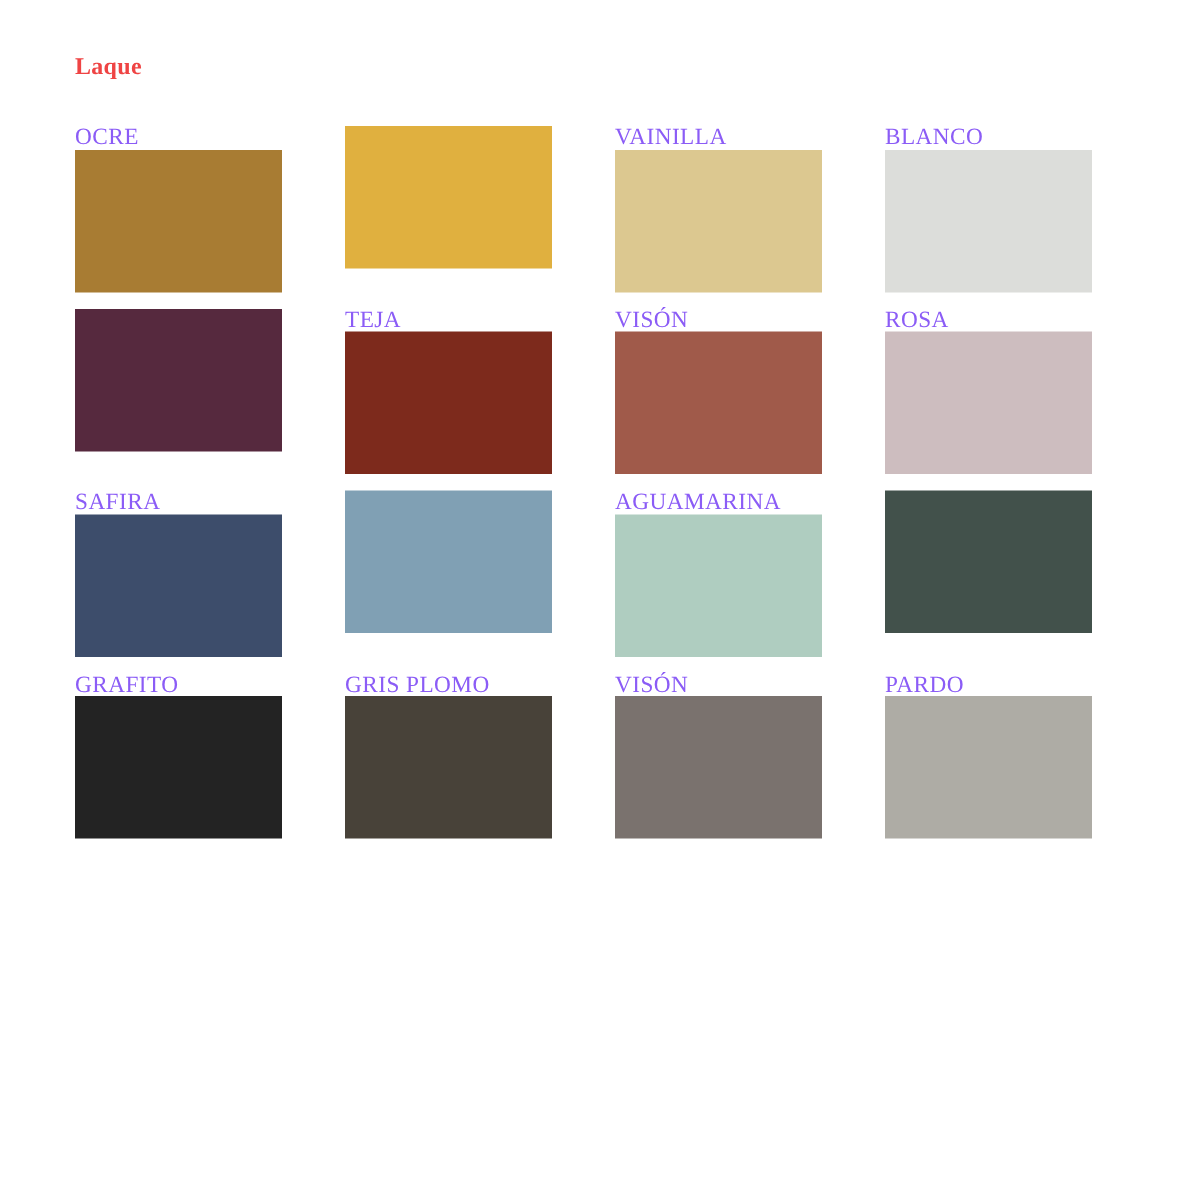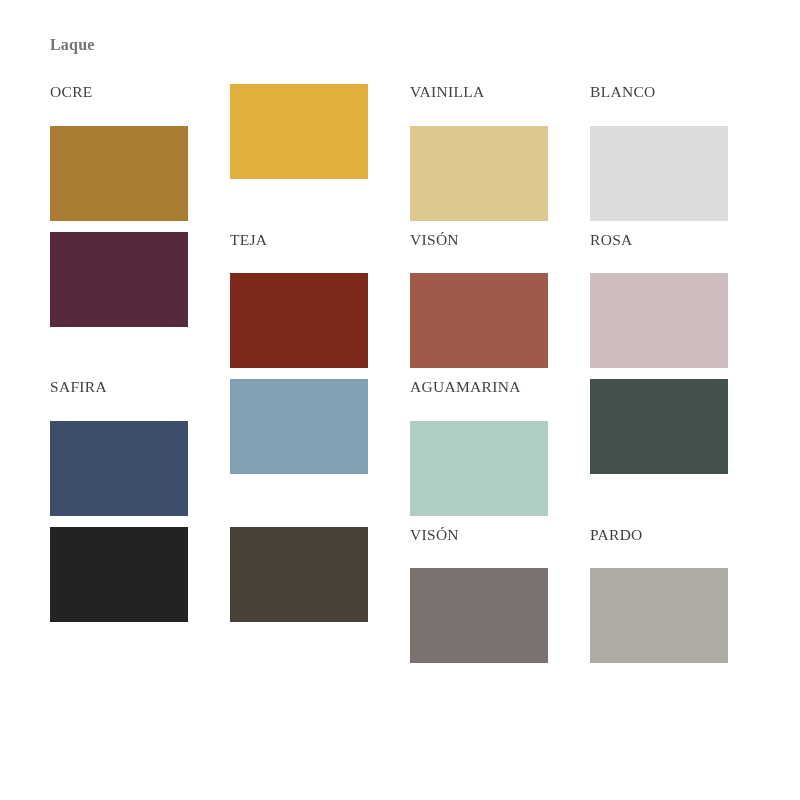--- a/index.html
+++ b/index.html
@@ -20,43 +20,43 @@
     height: 800px;
     background: #ffffff;
   }
   .palette-title {
     position: absolute;
     left: 50px;
     top: 36px;
     font-size: 16px;
     font-weight: bold;
     letter-spacing: 0.2px;
-    color: #737373;
+    color: #ef4444;
   }
   .swatch-grid {
     position: absolute;
     left: 50px;
     top: 84px;
     width: 712px;
     display: grid;
     grid-template-columns: repeat(4, 138px);
     column-gap: 42px;
     row-gap: 0;
   }
   .swatch-cell {
     width: 138px;
     margin-bottom: 11px;
   }
   .swatch-label {
     font-size: 15.5px;
     line-height: 1;
     letter-spacing: 0.3px;
-    color: #404040;
+    color: #8b5cf6;
     white-space: nowrap;
-    padding-bottom: 26px;
+    padding-bottom: 0;
   }
   .swatch-chip {
     width: 138px;
     height: 95px;
     display: block;
   }
 </style>
 </head>
 <body>
 
@@ -116,24 +116,26 @@
     <div class="swatch-cell">
       <div class="swatch-label">AGUAMARINA</div>
       <div class="swatch-chip" style="background-color: rgb(175, 205, 192);"></div>
     </div>
 
     <div class="swatch-cell">
       <div class="swatch-chip" style="background-color: rgb(66, 81, 75);"></div>
     </div>
 
     <div class="swatch-cell">
+      <div class="swatch-label">GRAFITO</div>
       <div class="swatch-chip" style="background-color: rgb(35, 35, 35);"></div>
     </div>
 
     <div class="swatch-cell">
+      <div class="swatch-label">GRIS PLOMO</div>
       <div class="swatch-chip" style="background-color: rgb(72, 66, 57);"></div>
     </div>
 
     <div class="swatch-cell">
       <div class="swatch-label">VISÓN</div>
       <div class="swatch-chip" style="background-color: rgb(122, 114, 110);"></div>
     </div>
 
     <div class="swatch-cell">
       <div class="swatch-label">PARDO</div>

